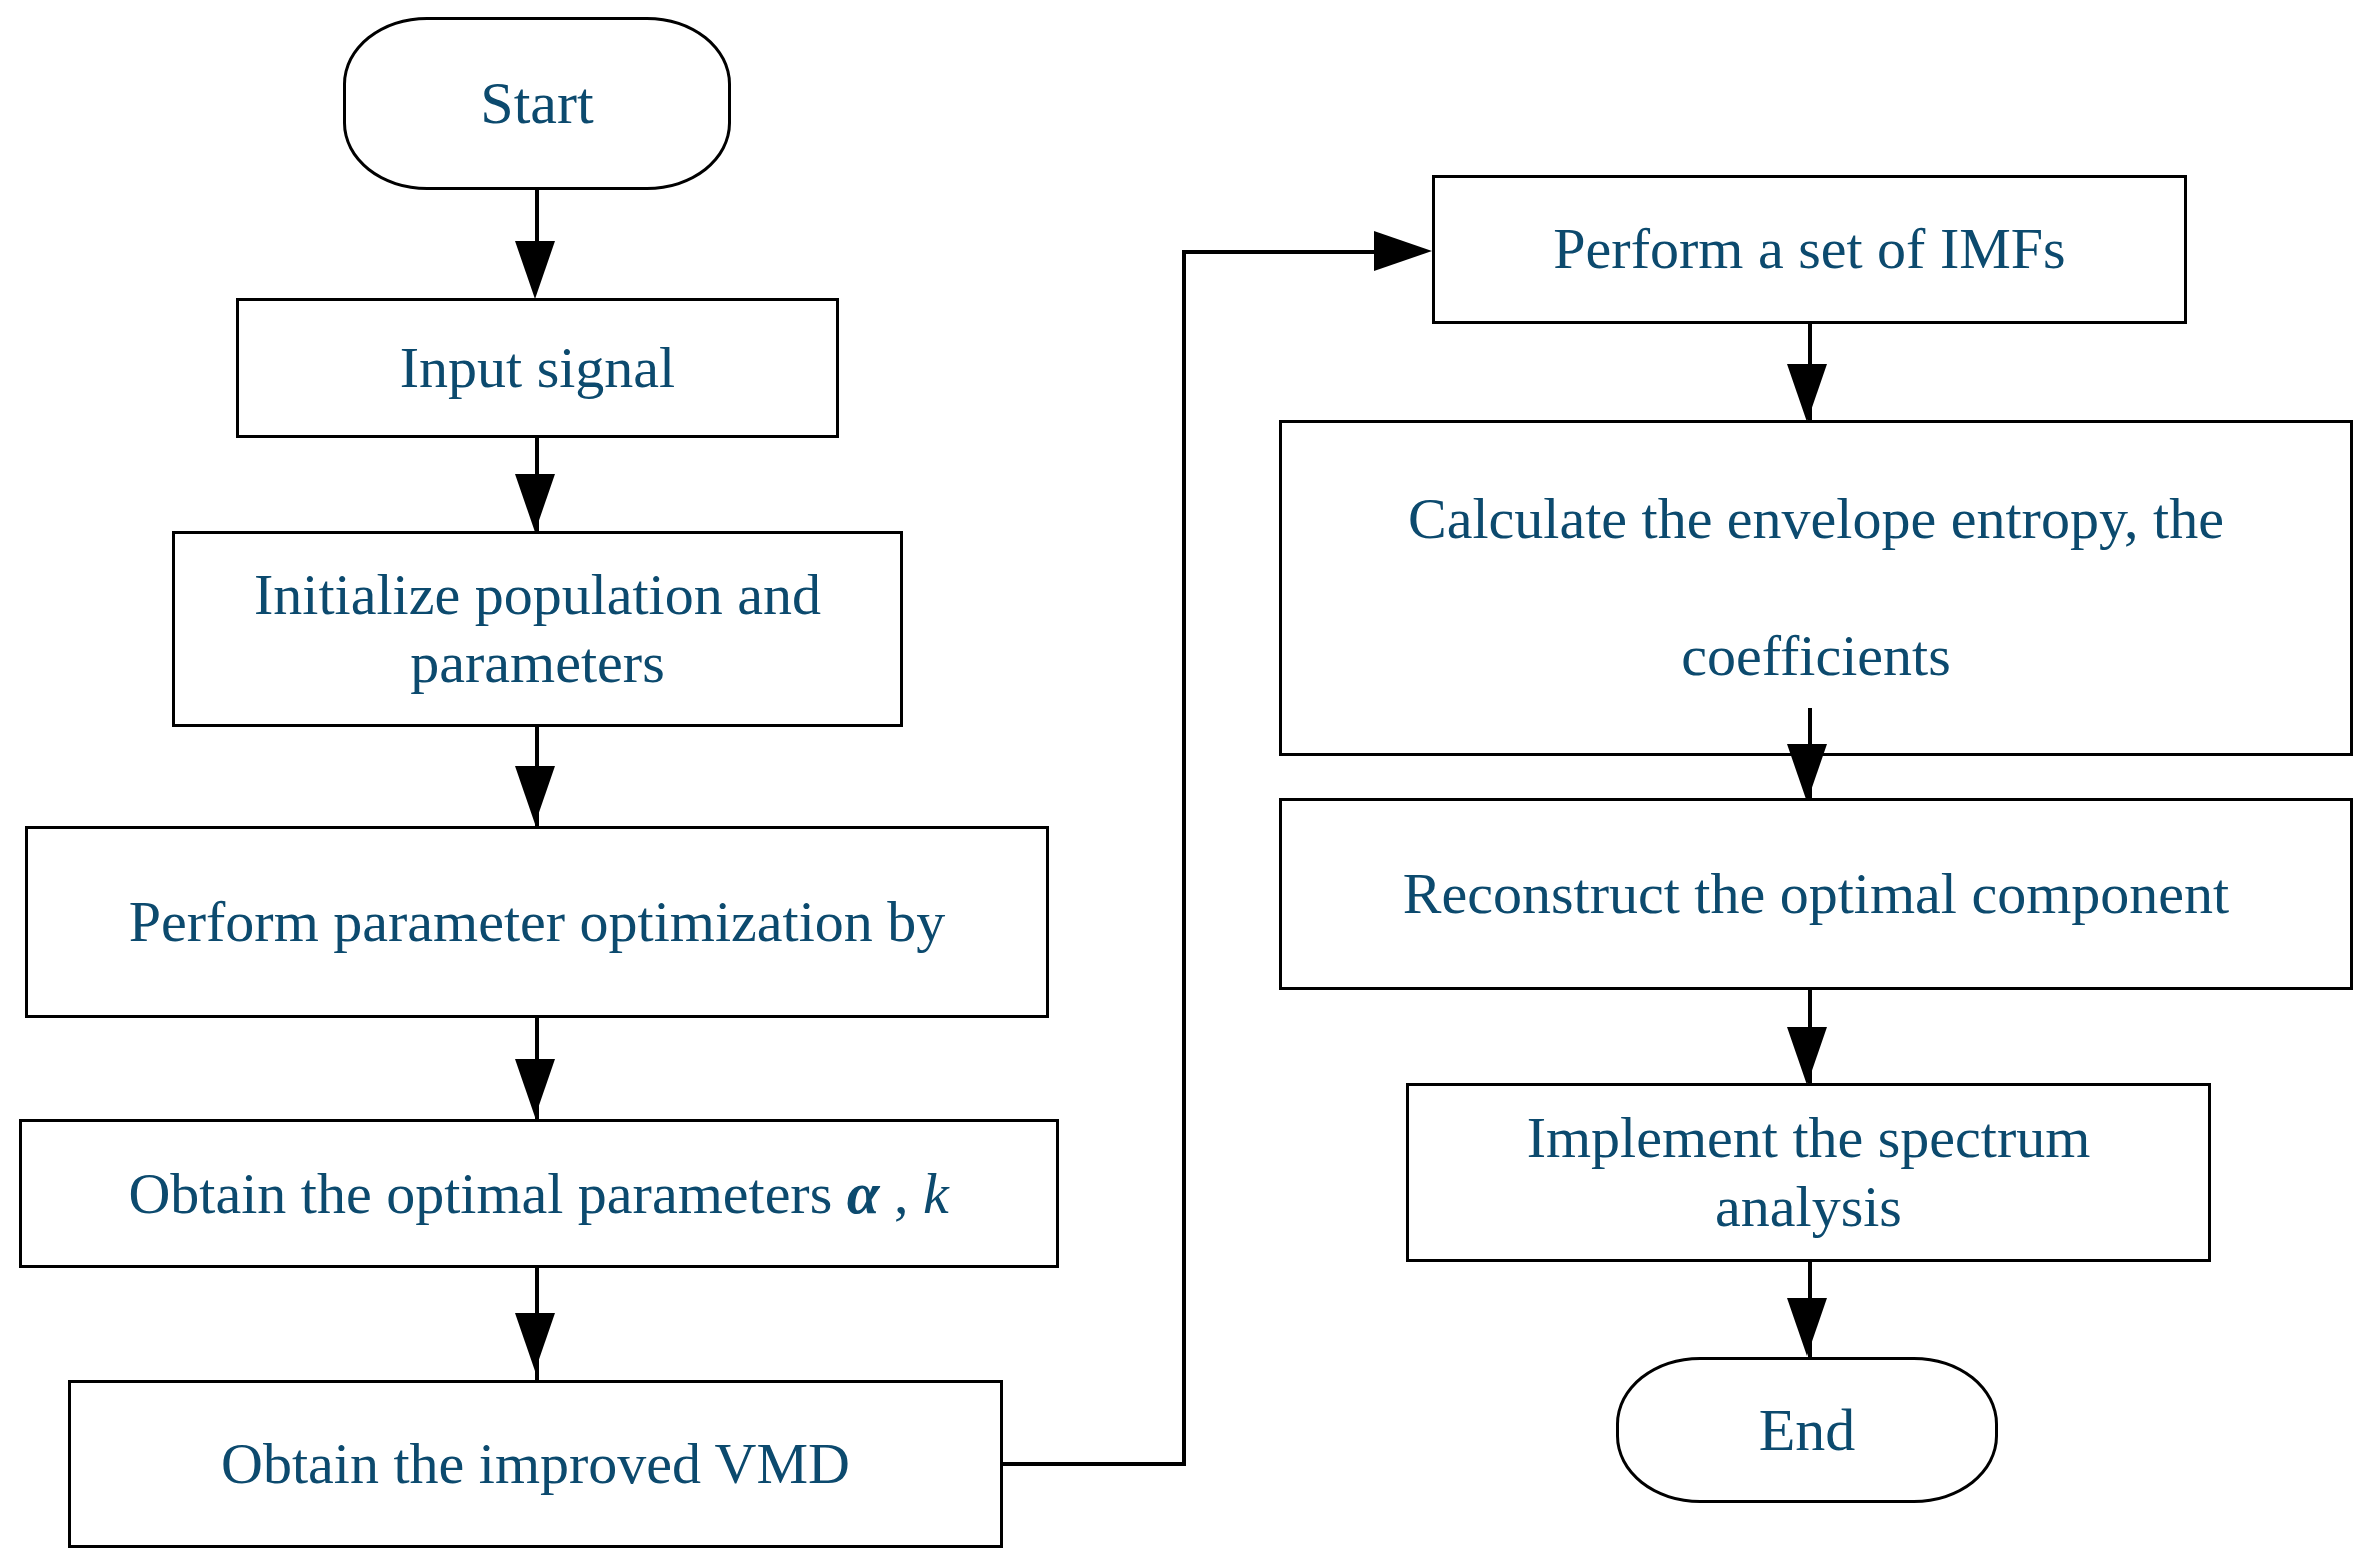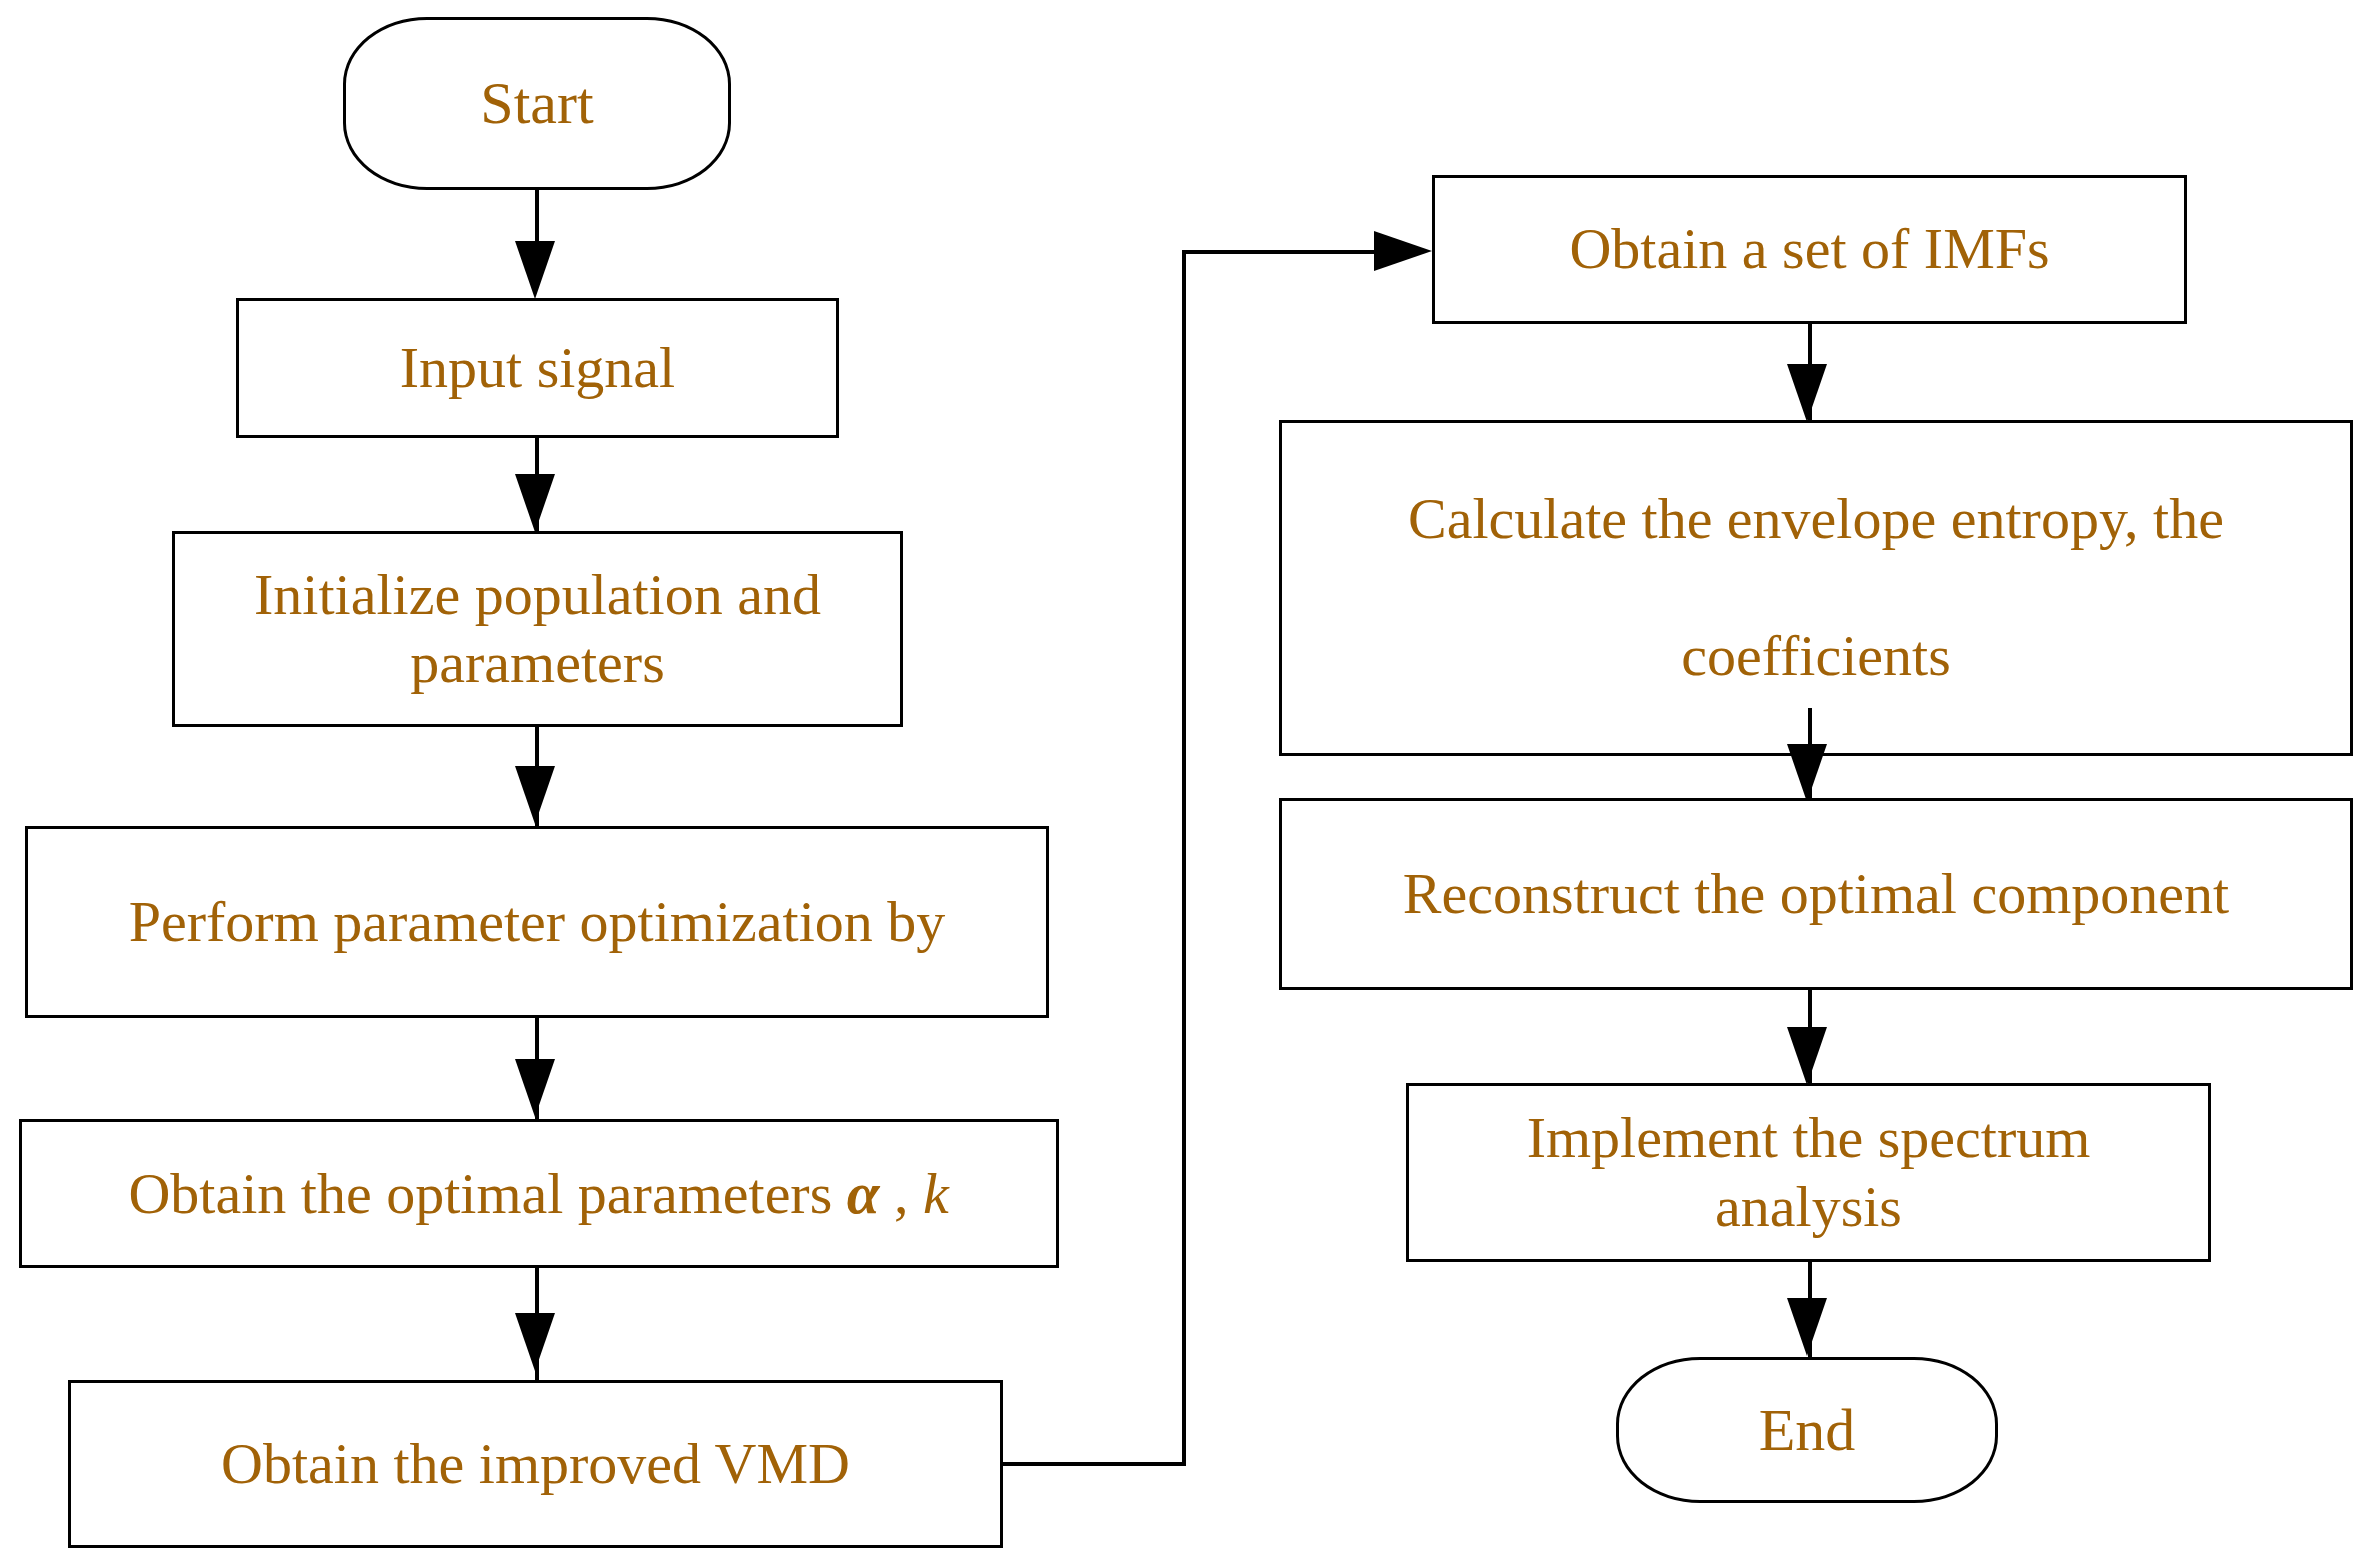--- a/index.html
+++ b/index.html
@@ -18,21 +18,21 @@
   }
   .node {
     position: absolute;
     box-sizing: border-box;
     border: 3.7px solid #000000;
     background: #ffffff;
     display: flex;
     align-items: center;
     justify-content: center;
     text-align: center;
-    color: #a16207;
+    color: #0c4a6e;
     line-height: 1.18;
     padding: 0 9.3px;
   }
   .node.terminal {
     border-radius: 84px / 67px;
   }
   .node .label {
     display: block;
     width: 100%;
   }
@@ -129,21 +129,21 @@
   <div class="node fs-body" style="left:68px; top:1380px; width:935px; height:168px;">
     <span class="label">Obtain  the improved VMD</span>
   </div>
 
   <div class="hline" style="left:1003px; top:1462px; width:183px;"></div>
   <div class="vline" style="left:1182px; top:250px; height:1216px;"></div>
   <div class="hline" style="left:1182px; top:250px; width:203px;"></div>
   <div class="arrow-right" style="left:1374px; top:231px;"></div>
 
   <div class="node fs-body" style="left:1432px; top:175px; width:755px; height:149px;">
-    <span class="label">Obtain a set of IMFs</span>
+    <span class="label">Perform a set of IMFs</span>
   </div>
 
   <div class="vline" style="left:1808px; top:324px; height:103px;"></div>
   <div class="arrow-down" style="left:1787px; top:364px;"></div>
 
   <div class="node fs-body" style="left:1279px; top:420px; width:1074px; height:336px;">
     <span class="label">
       <span>Calculate the envelope entropy, the</span><br>
       <br>
       <span>coefficients</span>

